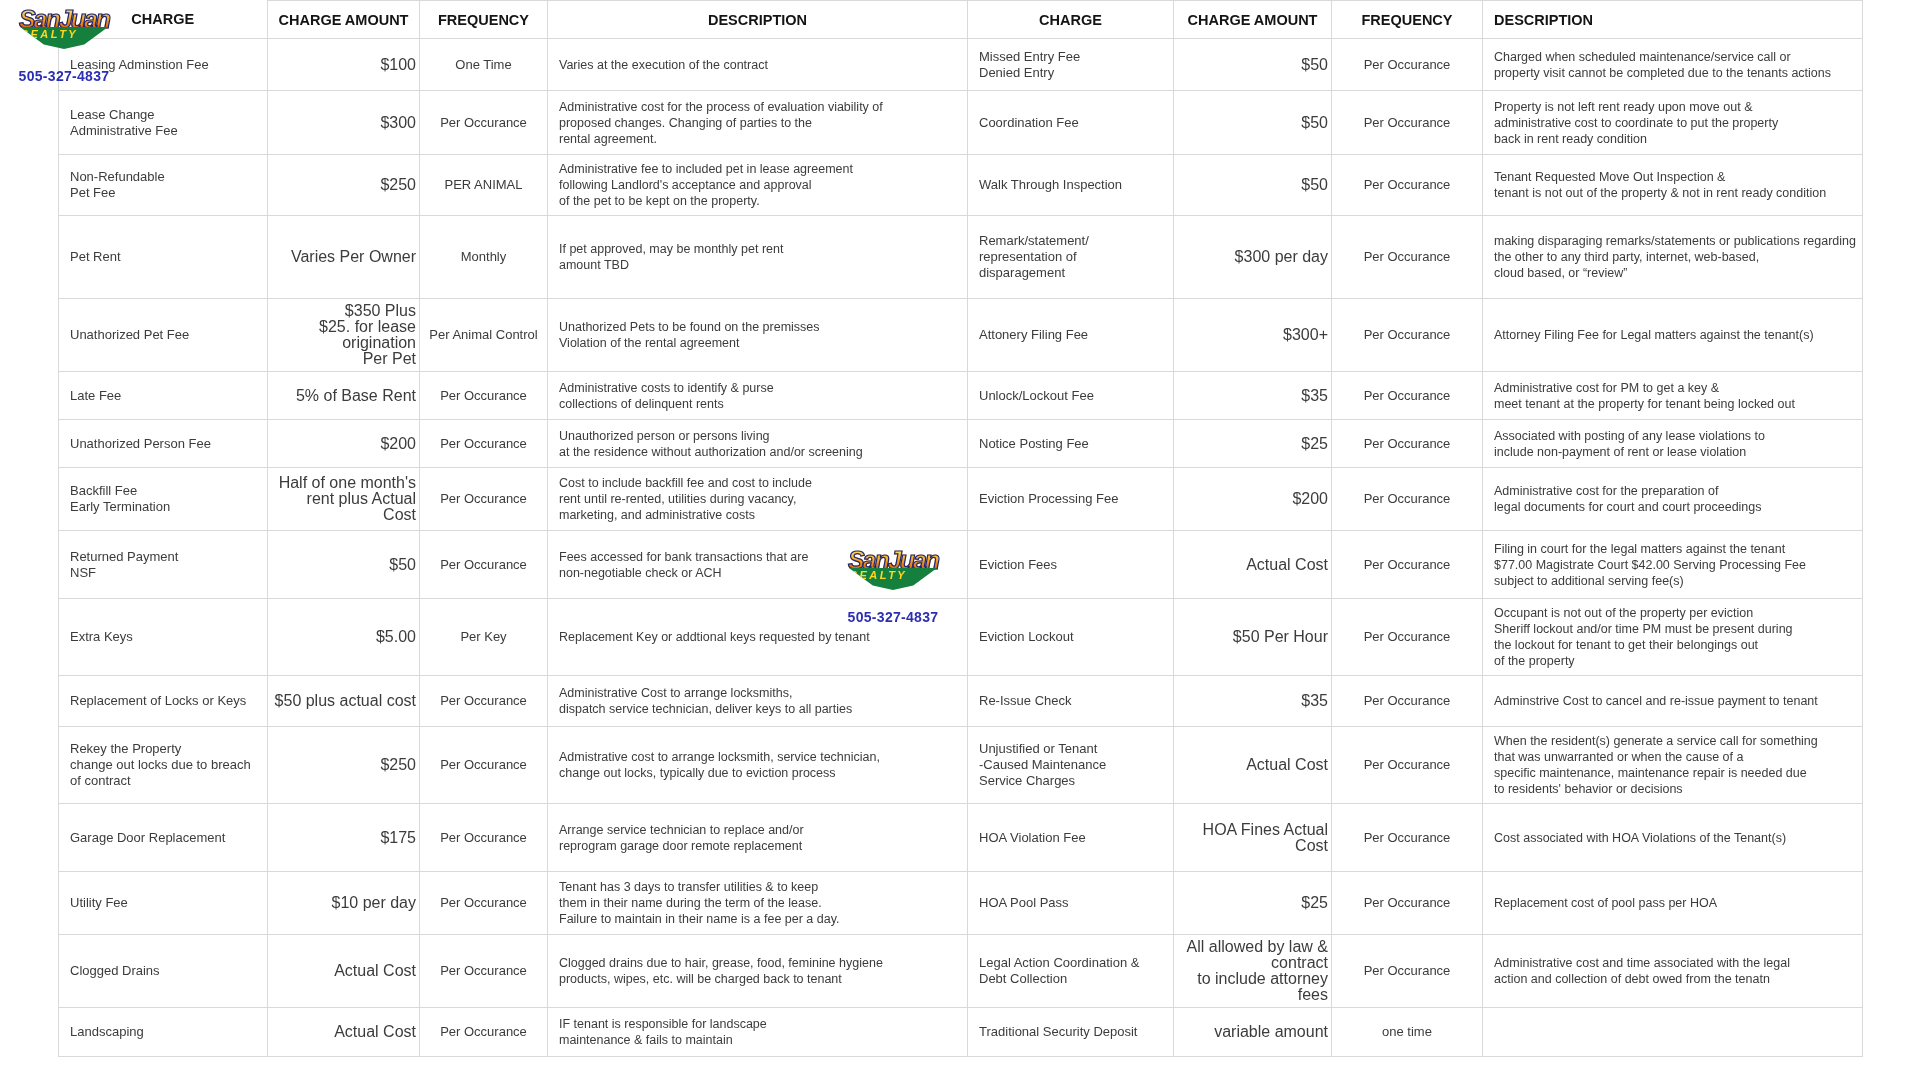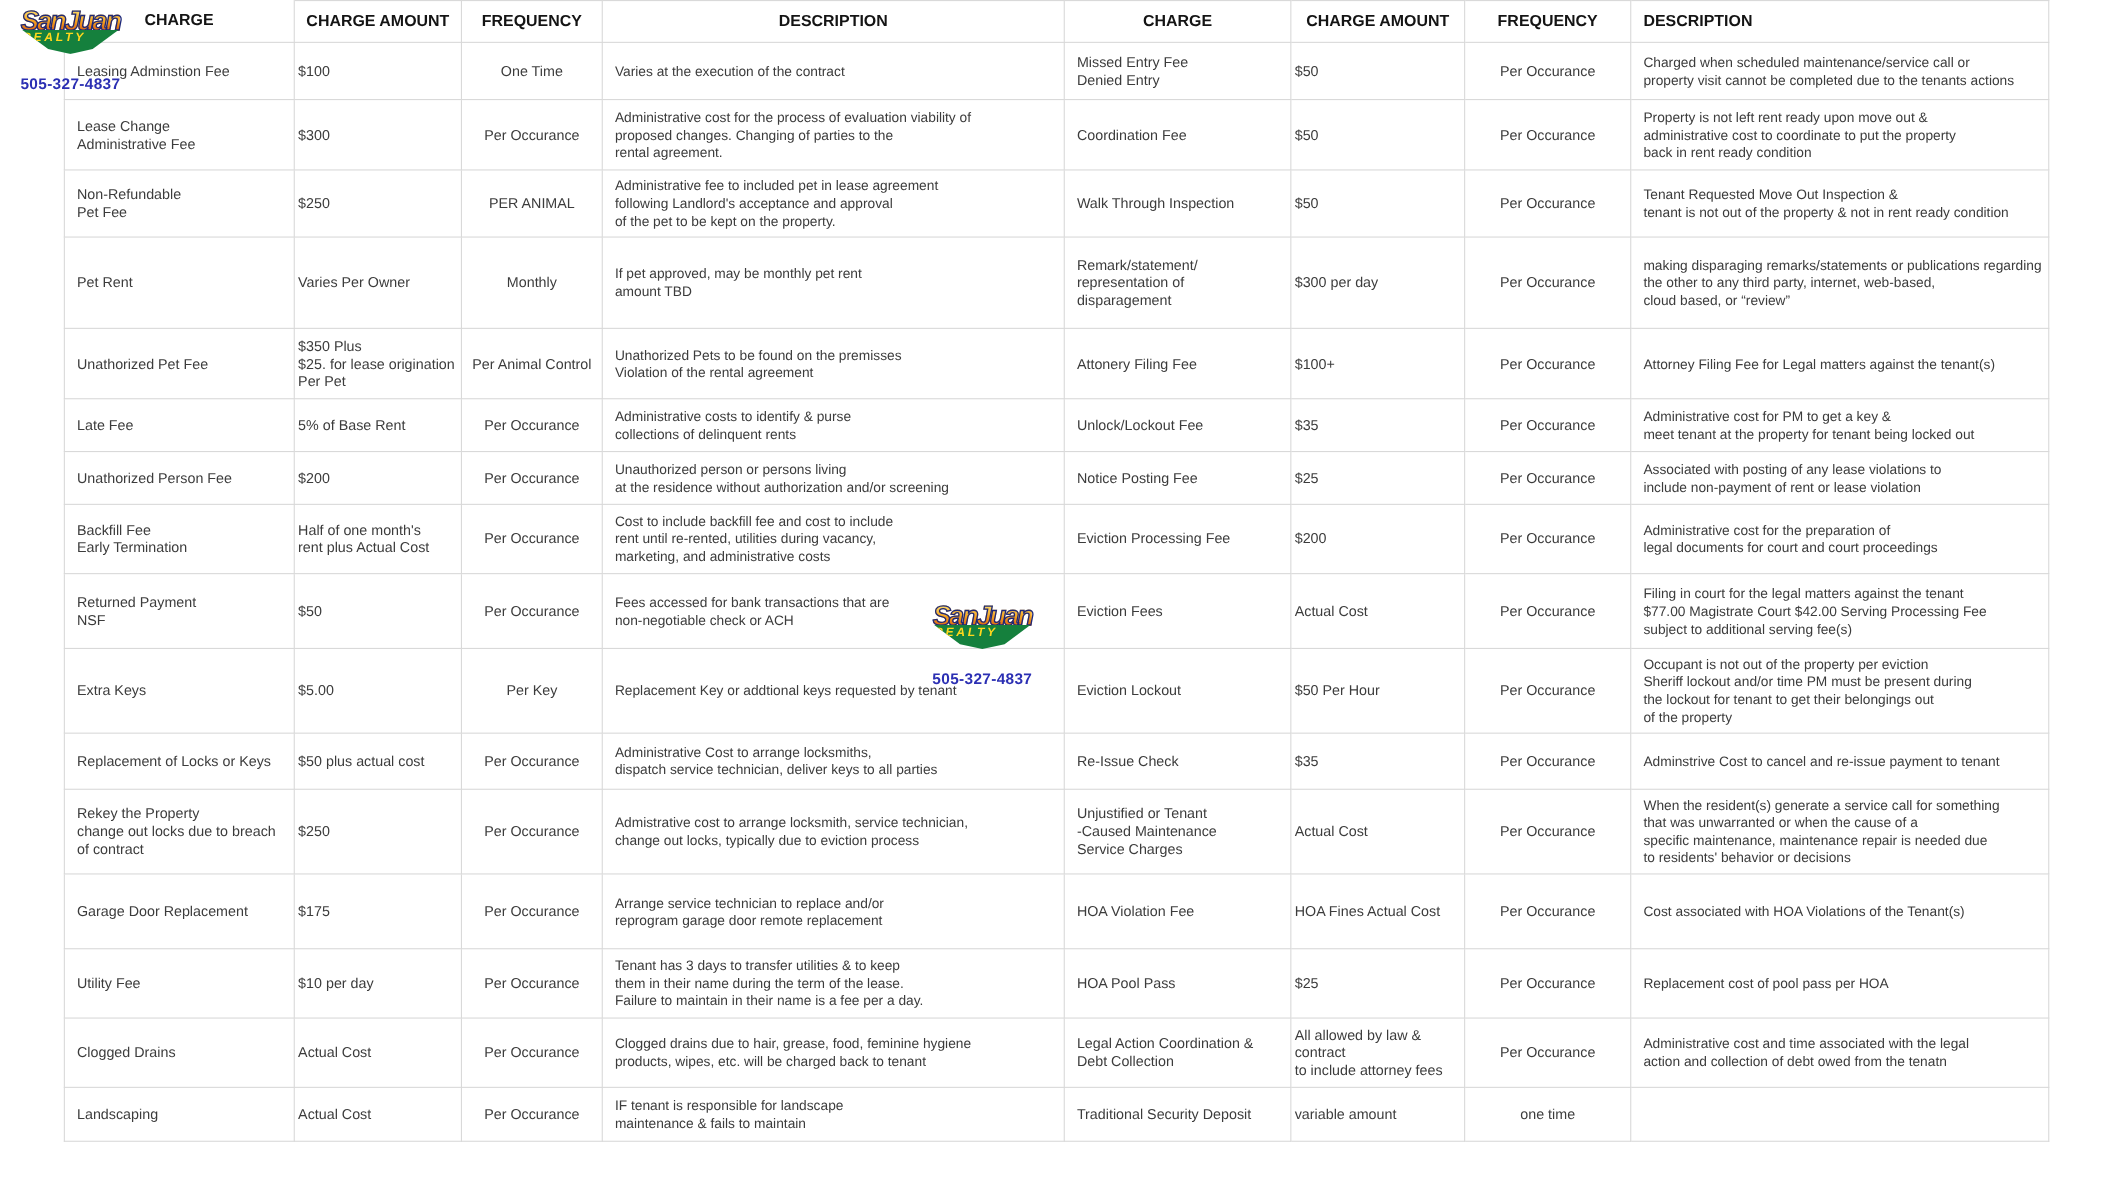--- a/index.html
+++ b/index.html
@@ -17,21 +17,21 @@
   td.title-cell{font-weight:bold;font-size:15.5px;color:#141414;text-align:left;
         padding:0 0 0 6px;white-space:nowrap;}
   td.fee-cell{font-weight:bold;font-size:14.5px;color:#141414;text-align:center;white-space:nowrap;}
   
   tr.header-row th{height:37px;font-size:14.5px;font-weight:bold;color:#141414;
         text-align:center;white-space:nowrap;padding:0 2px;}
   tr.header-row th.first{border-top:none;border-left:none;}
   tr.header-row th.desc-left{text-align:left;padding-left:11px;}
   
   td.charge{text-align:left;padding:4px 6px 4px 11px;}
-  td.amount{text-align:left;padding:4px 3px;font-size:13px;}
+  td.amount{text-align:right;padding:4px 3px;font-size:16px;}
   td.freq{text-align:center;padding:4px 2px;}
   td.desc{text-align:left;padding:4px 4px 4px 11px;font-size:12.5px;}
 
   
   .sjlogo{position:absolute;width:104px;text-align:center;z-index:5;}
   .sj-word{display:inline-block;font-weight:bold;font-style:italic;font-size:25px;
         letter-spacing:-2px;line-height:28px;
         background:linear-gradient(180deg,#ffe97d 8%,#f5a21f 52%,#cf4510 95%);
         -webkit-background-clip:text;background-clip:text;color:transparent;
         -webkit-text-stroke:1.2px #1e2878;}
@@ -130,21 +130,21 @@
         </tr>
         <tr style="height: 64px;">
           <td class="charge">Unathorized Pet Fee</td>
           <td class="amount">$350 Plus
 $25. for lease origination
 Per Pet</td>
           <td class="freq">Per Animal Control</td>
           <td class="desc">Unathorized Pets to be found on the premisses
 Violation of the rental agreement</td>
           <td class="charge">Attonery Filing Fee</td>
-          <td class="amount">$100+</td>
+          <td class="amount">$300+</td>
           <td class="freq">Per Occurance</td>
           <td class="desc">Attorney Filing Fee for Legal matters against the tenant(s)</td>
         </tr>
         <tr style="height: 48px;">
           <td class="charge">Late Fee</td>
           <td class="amount">5% of Base Rent</td>
           <td class="freq">Per Occurance</td>
           <td class="desc">Administrative costs to identify &amp; purse
 collections of delinquent rents</td>
           <td class="charge">Unlock/Lockout Fee</td>

